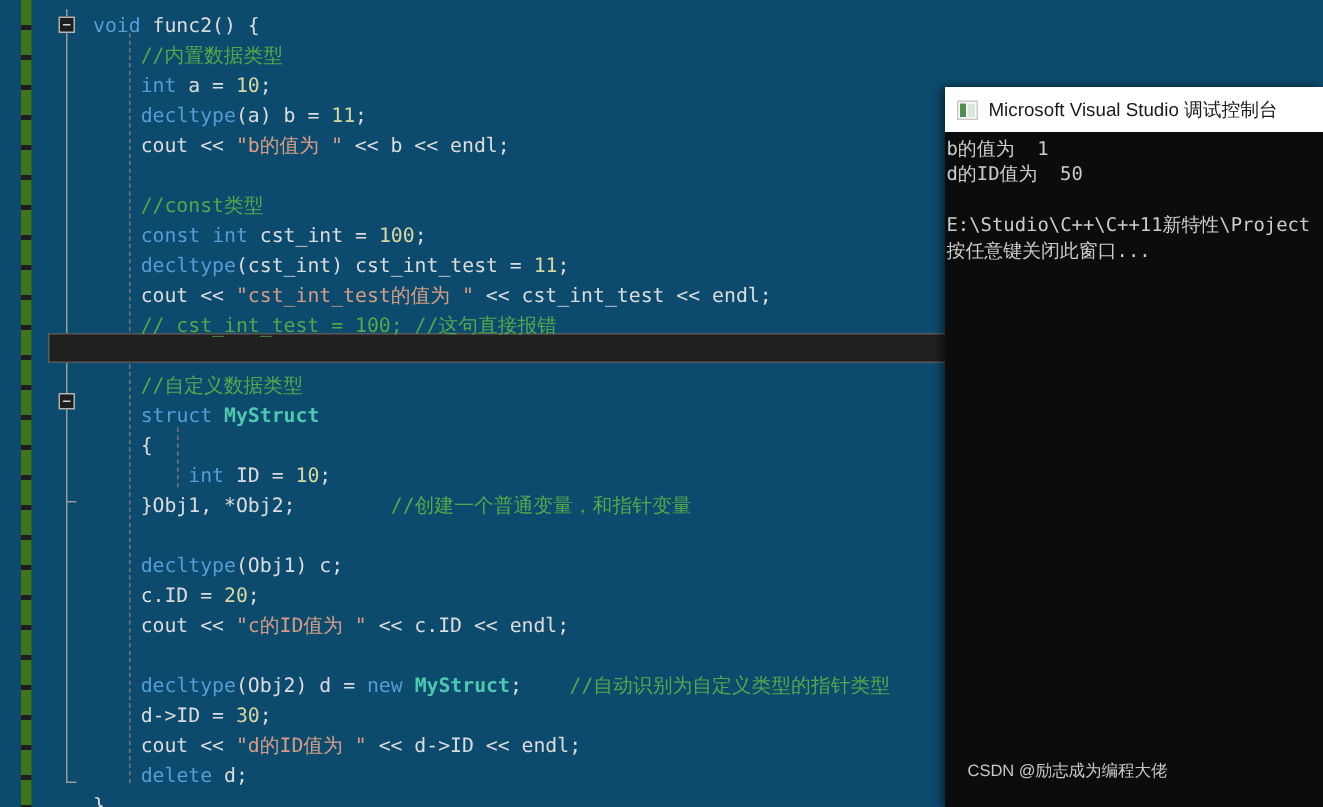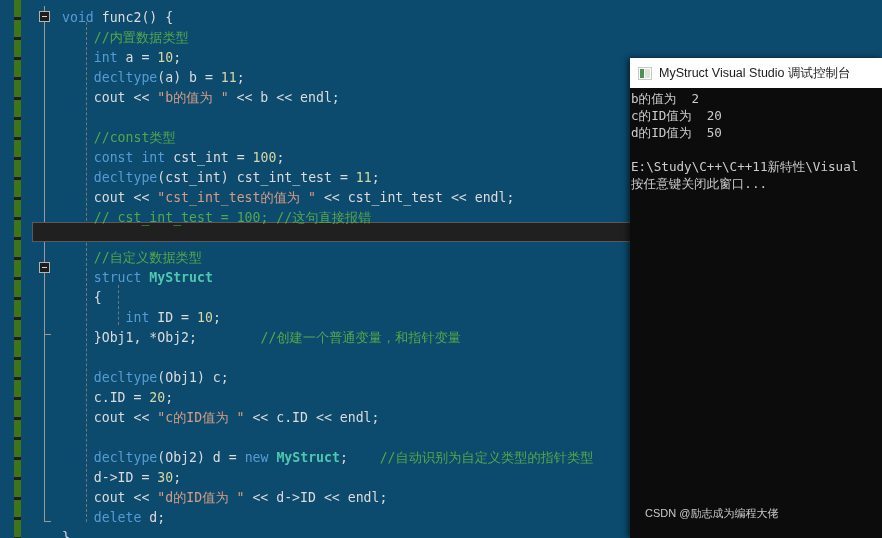--- a/index.html
+++ b/index.html
@@ -198,20 +198,20 @@
 
     <div id="code"><div class="ln" style="top: 8px;"><span class="kw">void </span><span class="id">func2</span><span class="pun">() {</span></div><div class="ln" style="top: 28px;"><span class="cmt">    //内置数据类型</span></div><div class="ln" style="top: 48px;"><span class="pun">    </span><span class="kw">int</span><span class="id"> a = </span><span class="num">10</span><span class="pun">;</span></div><div class="ln" style="top: 68px;"><span class="pun">    </span><span class="kw">decltype</span><span class="id">(a) b = </span><span class="num">11</span><span class="pun">;</span></div><div class="ln" style="top: 88px;"><span class="id">    cout &lt;&lt; </span><span class="str">"b的值为 "</span><span class="id"> &lt;&lt; b &lt;&lt; endl;</span></div><div class="ln" style="top: 108px;"></div><div class="ln" style="top: 128px;"><span class="cmt">    //const类型</span></div><div class="ln" style="top: 148px;"><span class="pun">    </span><span class="kw">const</span><span class="id"> </span><span class="kw">int</span><span class="id"> cst_int = </span><span class="num">100</span><span class="pun">;</span></div><div class="ln" style="top: 168px;"><span class="pun">    </span><span class="kw">decltype</span><span class="id">(cst_int) cst_int_test = </span><span class="num">11</span><span class="pun">;</span></div><div class="ln" style="top: 188px;"><span class="id">    cout &lt;&lt; </span><span class="str">"cst_int_test的值为 "</span><span class="id"> &lt;&lt; cst_int_test &lt;&lt; endl;</span></div><div class="ln" style="top: 208px;"><span class="cmt">    // cst_int_test = 100; //这句直接报错</span></div><div class="ln" style="top: 228px;"></div><div class="ln" style="top: 248px;"><span class="cmt">    //自定义数据类型</span></div><div class="ln" style="top: 268px;"><span class="pun">    </span><span class="kw">struct</span><span class="id"> </span><span class="type">MyStruct</span></div><div class="ln" style="top: 288px;"><span class="pun">    {</span></div><div class="ln" style="top: 308px;"><span class="pun">        </span><span class="kw">int</span><span class="id"> ID = </span><span class="num">10</span><span class="pun">;</span></div><div class="ln" style="top: 328px;"><span class="id">    }Obj1, *Obj2;       </span><span class="cmt"> //创建一个普通变量，和指针变量</span></div><div class="ln" style="top: 348px;"></div><div class="ln" style="top: 368px;"><span class="pun">    </span><span class="kw">decltype</span><span class="id">(Obj1) c;</span></div><div class="ln" style="top: 388px;"><span class="id">    c.ID = </span><span class="num">20</span><span class="pun">;</span></div><div class="ln" style="top: 408px;"><span class="id">    cout &lt;&lt; </span><span class="str">"c的ID值为 "</span><span class="id"> &lt;&lt; c.ID &lt;&lt; endl;</span></div><div class="ln" style="top: 428px;"></div><div class="ln" style="top: 448px;"><span class="pun">    </span><span class="kw">decltype</span><span class="id">(Obj2) d = </span><span class="kw">new</span><span class="id"> </span><span class="type">MyStruct</span><span class="id">;   </span><span class="cmt"> //自动识别为自定义类型的指针类型</span></div><div class="ln" style="top: 468px;"><span class="id">    d-&gt;ID = </span><span class="num">30</span><span class="pun">;</span></div><div class="ln" style="top: 488px;"><span class="id">    cout &lt;&lt; </span><span class="str">"d的ID值为 "</span><span class="id"> &lt;&lt; d-&gt;ID &lt;&lt; endl;</span></div><div class="ln" style="top: 508px;"><span class="pun">    </span><span class="kw">delete</span><span class="id"> d;</span></div><div class="ln" style="top: 528px;"><span class="pun">}</span></div></div>
   </div>
 
   <div id="console">
     <div id="console-titlebar">
       <span id="console-icon">
         <span class="p1"></span>
           <span class="p2"></span>
       </span>
-      <span id="console-title">MyStruct Visual Studio 调试控制台</span>
+      <span id="console-title">Microsoft Visual Studio 调试控制台</span>
     </div>
-    <div id="console-body"><div>b的值为  2</div><div>c的ID值为  20</div><div>d的ID值为  50</div><div class="blank"></div><div>E:\Study\C++\C++11新特性\Visual</div><div>按任意键关闭此窗口...</div></div>
+    <div id="console-body"><div>b的值为  1</div><div>d的ID值为  50</div><div class="blank"></div><div>E:\Studio\C++\C++11新特性\Project</div><div>按任意键关闭此窗口...</div></div>
   </div>
 
   <div id="watermark">CSDN @励志成为编程大佬</div>
 
 </div>
 
 </body></html>

